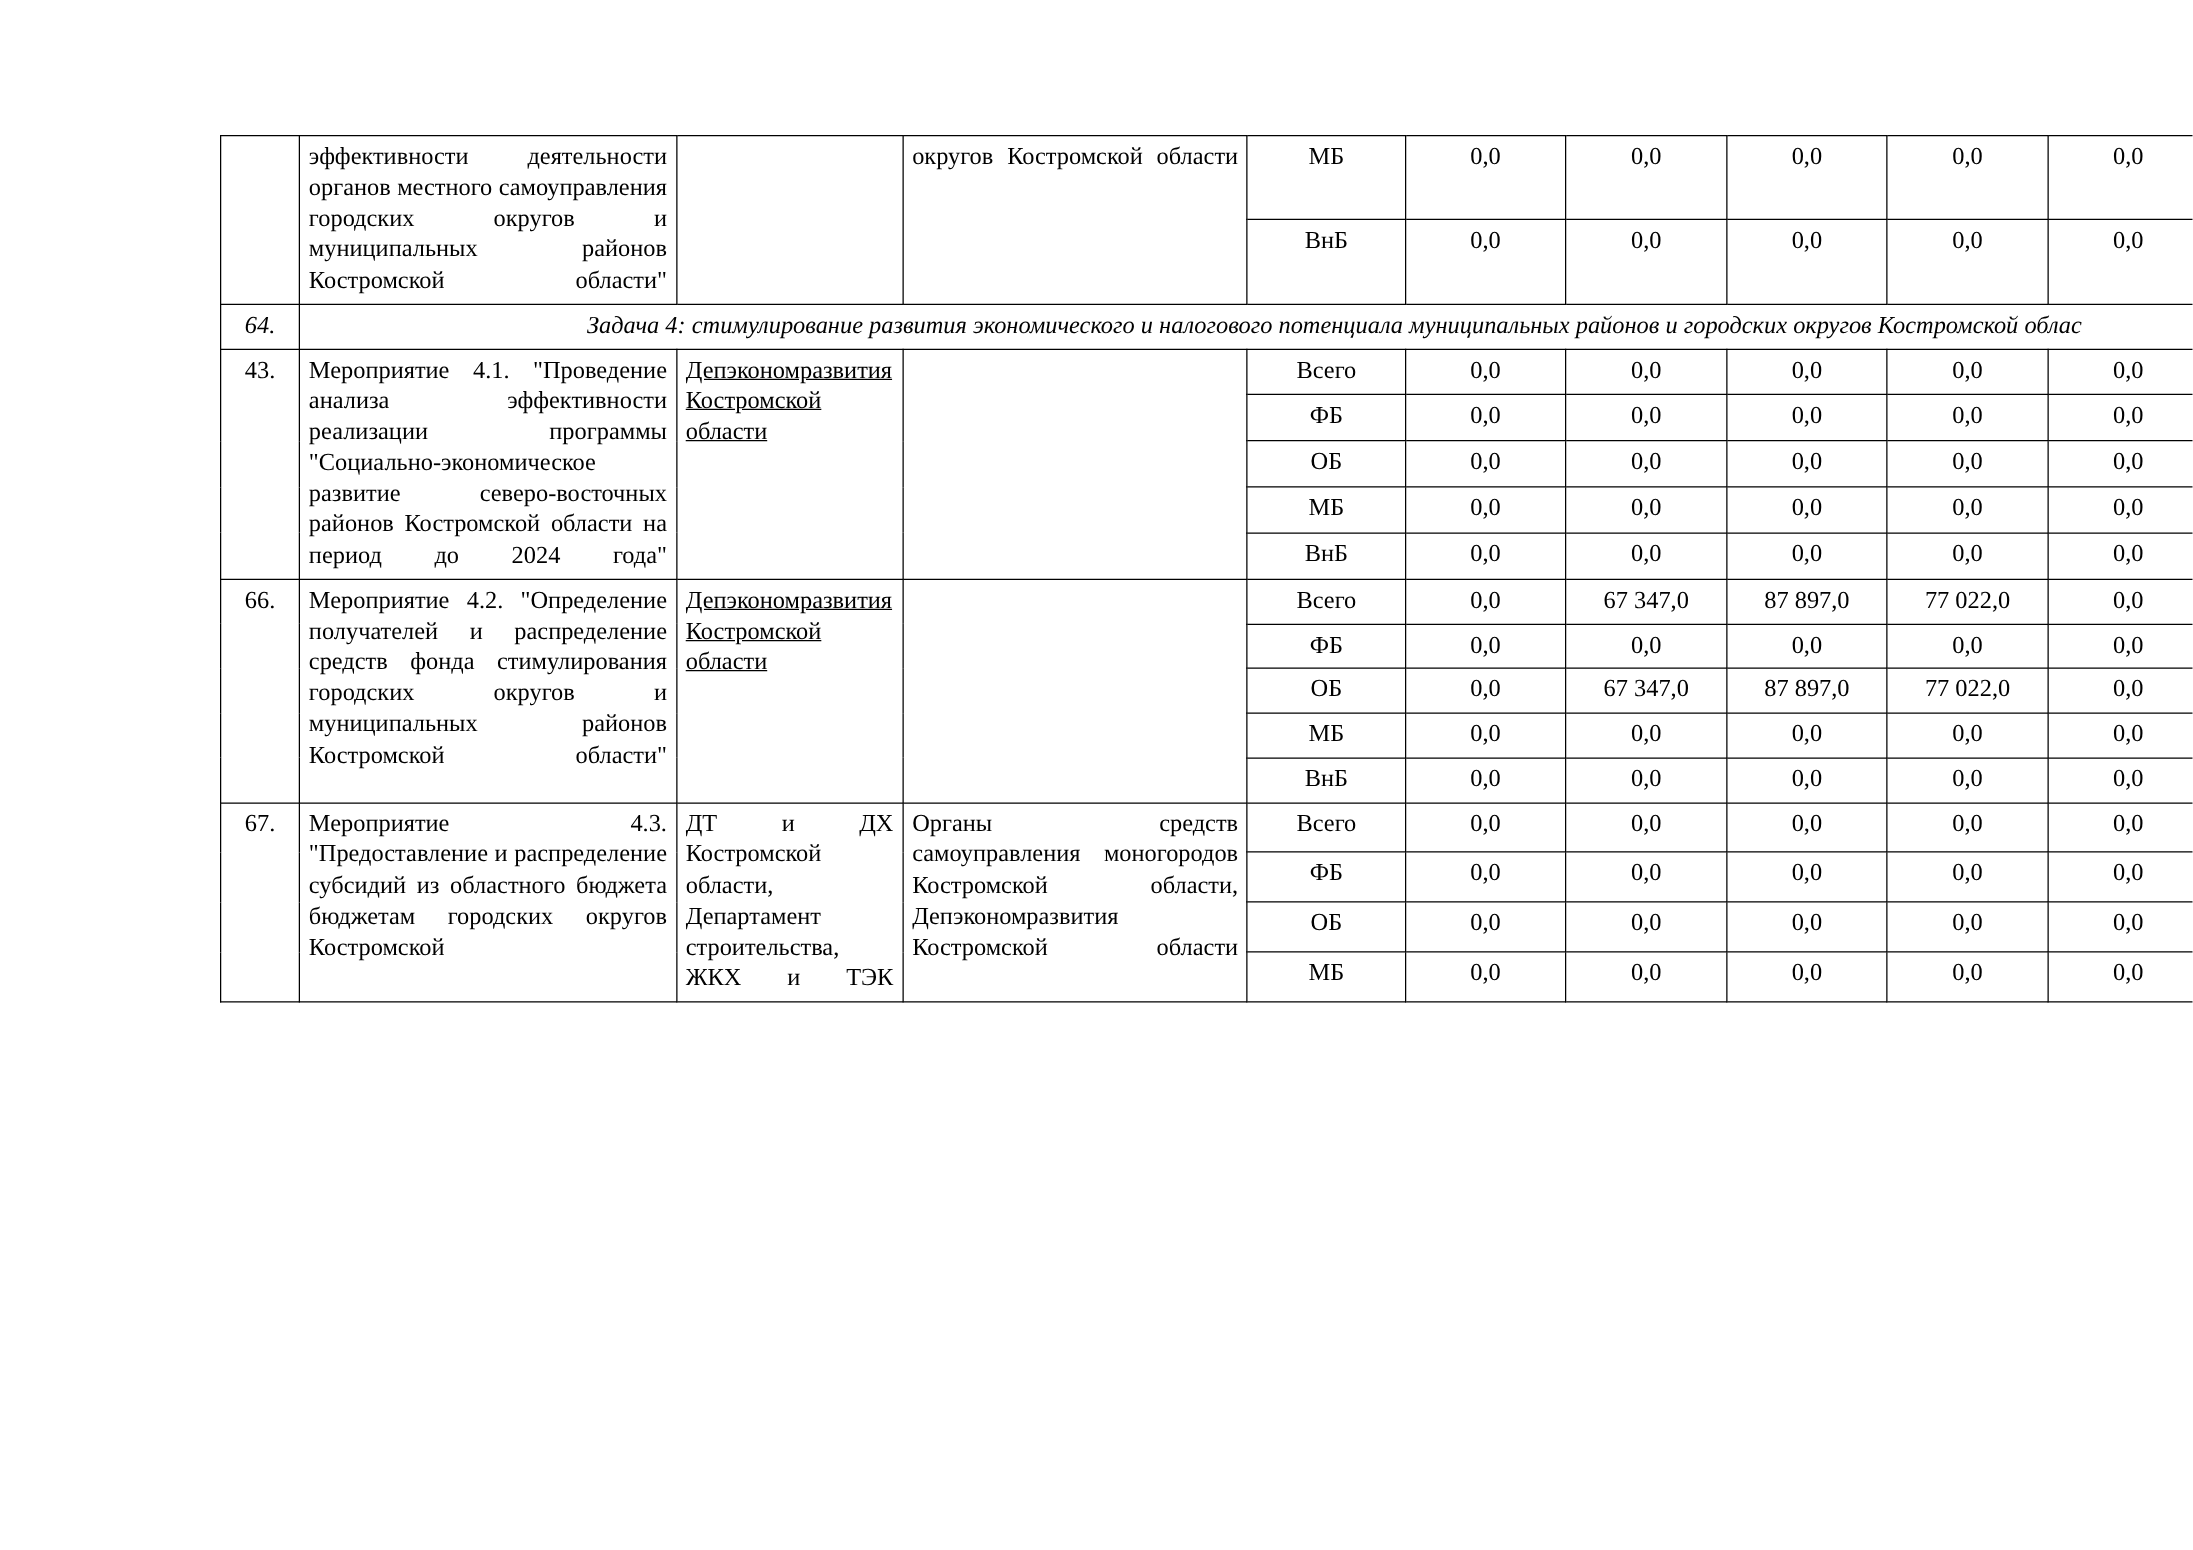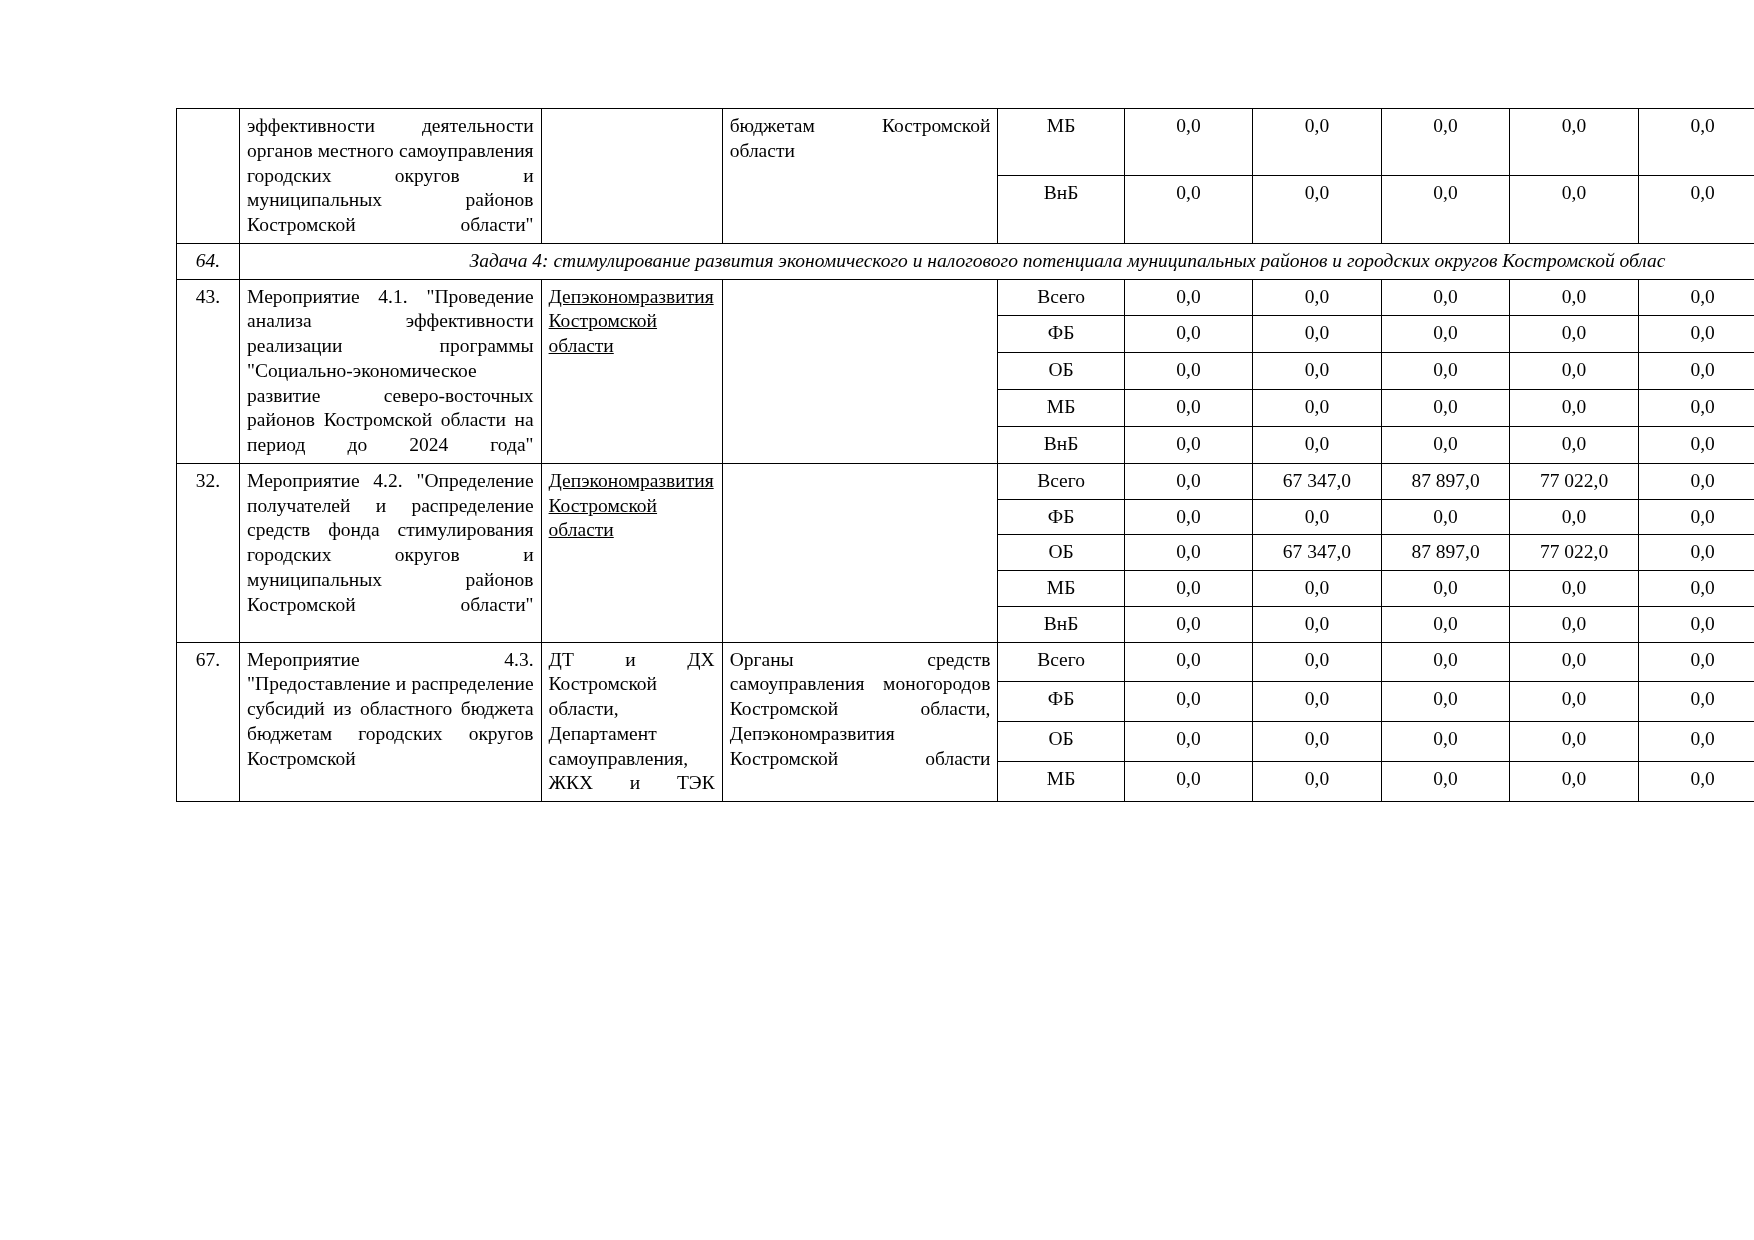--- a/index.html
+++ b/index.html
@@ -83,21 +83,21 @@
       <col class="c-val">
       <col class="c-val">
       <col class="c-val">
     </colgroup>
     <tbody>
 
       <tr>
         <td class="num-cell" rowspan="2"></td>
         <td class="justify" rowspan="2">эффективности деятельности органов местного самоуправления городских округов и муниципальных районов Костромской области"</td>
         <td class="plain" rowspan="2"></td>
-        <td class="justify" rowspan="2">бюджетам Костромской области</td>
+        <td class="justify" rowspan="2">округов Костромской области</td>
         <td class="src">МБ</td>
         <td class="val">0,0</td>
         <td class="val">0,0</td>
         <td class="val">0,0</td>
         <td class="val">0,0</td>
         <td class="val">0,0</td>
         <td class="val">0,0</td>
       </tr>
       <tr>
         <td class="src">ВнБ</td>
@@ -158,21 +158,21 @@
         <td class="src">ВнБ</td>
         <td class="val">0,0</td>
         <td class="val">0,0</td>
         <td class="val">0,0</td>
         <td class="val">0,0</td>
         <td class="val">0,0</td>
         <td class="val">0,0</td>
       </tr>
 
       <tr>
-        <td class="num-cell" rowspan="5">32.</td>
+        <td class="num-cell" rowspan="5">66.</td>
         <td class="justify" rowspan="5">Мероприятие 4.2. "Определение получателей и распределение средств фонда стимулирования городских округов и муниципальных районов Костромской области"</td>
         <td class="plain" rowspan="5">Депэкономразвития Костромской области</td>
         <td class="plain" rowspan="5"></td>
         <td class="src">Всего</td>
         <td class="val">0,0</td>
         <td class="val">67 347,0</td>
         <td class="val">87 897,0</td>
         <td class="val">77 022,0</td>
         <td class="val">0,0</td>
         <td class="val">36 250</td>
@@ -210,21 +210,21 @@
         <td class="val">0,0</td>
         <td class="val">0,0</td>
         <td class="val">0,0</td>
         <td class="val">0,0</td>
         <td class="val">0,0</td>
       </tr>
 
       <tr>
         <td class="num-cell" rowspan="4">67.</td>
         <td class="justify" rowspan="4">Мероприятие 4.3. "Предоставление и распределение субсидий из областного бюджета бюджетам городских округов Костромской</td>
-        <td class="justify" rowspan="4">ДТ и ДХ Костромской области, Департамент самоуправления, ЖКХ и ТЭК</td>
+        <td class="justify" rowspan="4">ДТ и ДХ Костромской области, Департамент строительства, ЖКХ и ТЭК</td>
         <td class="justify" rowspan="4">Органы средств самоуправления моногородов Костромской области, Депэкономразвития Костромской области</td>
         <td class="src">Всего</td>
         <td class="val">0,0</td>
         <td class="val">0,0</td>
         <td class="val">0,0</td>
         <td class="val">0,0</td>
         <td class="val">0,0</td>
         <td class="val">292 867</td>
       </tr>
       <tr>

